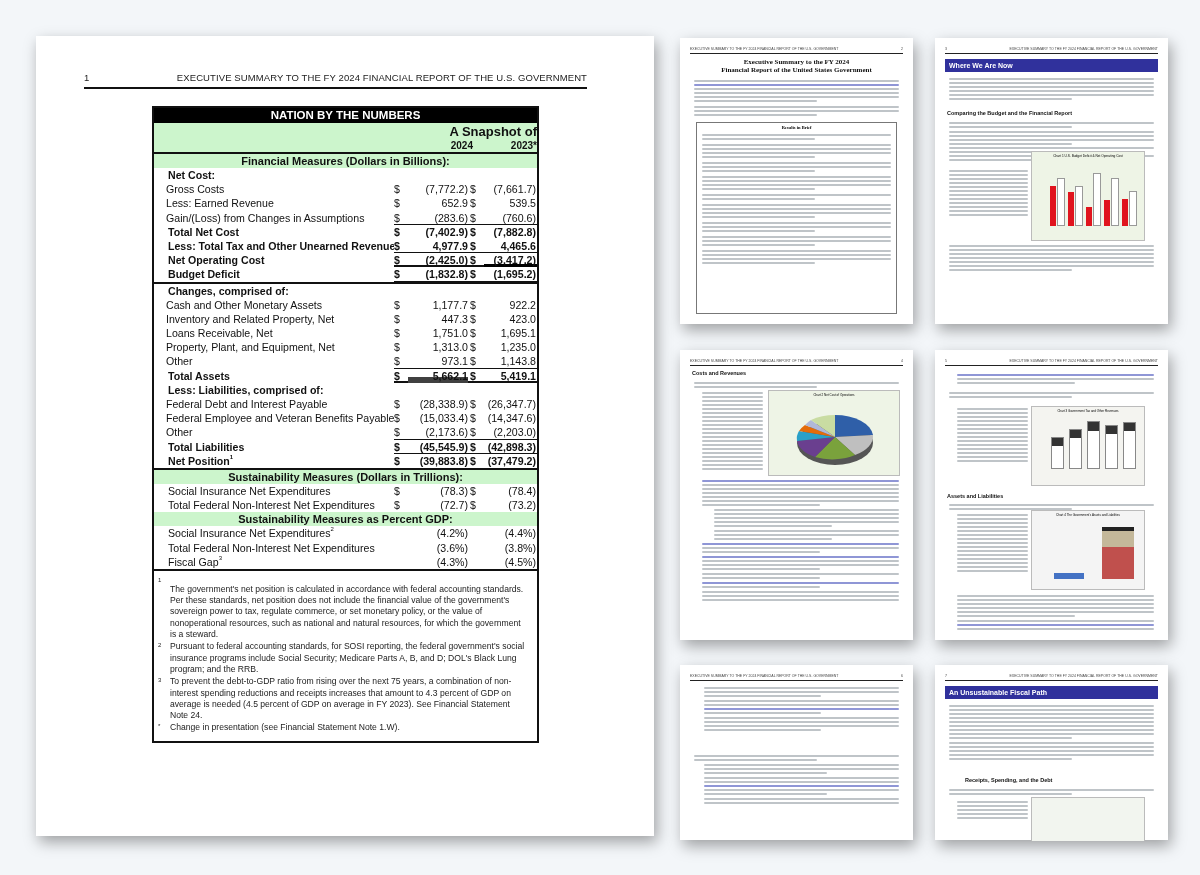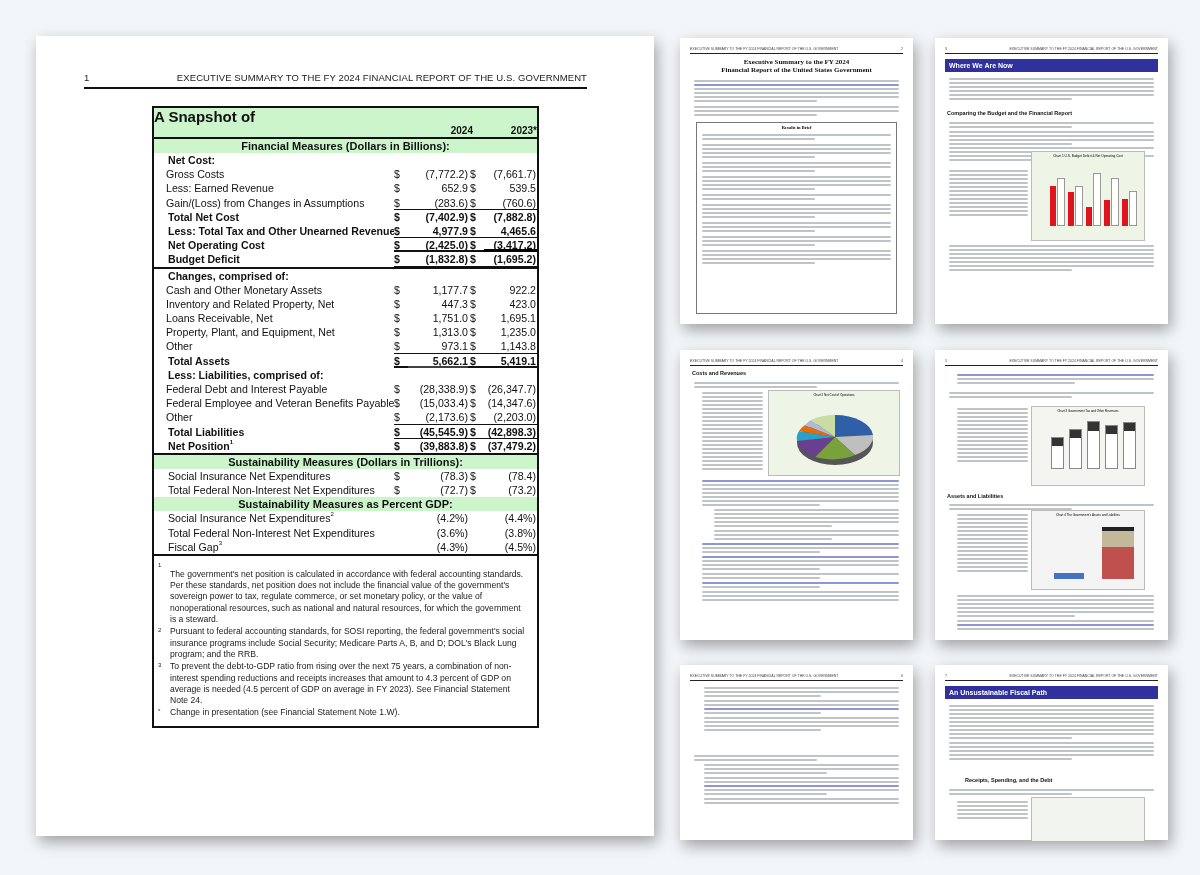--- a/index.html
+++ b/index.html
@@ -19,21 +19,21 @@
     position:absolute; left:48px; top:36px; width:503px;
     font-size:9.5px; color:#222; border-bottom:2.5px solid #111; padding-bottom:4px;
     display:flex;
   }
   .main-header .pnum { width:60px; }
   .main-header .htitle { flex:1; text-align:right; letter-spacing:0.1px; }
 
   .nbn { position:absolute; left:152px; top:106px; width:383px; border:2px solid #111; font-size:10.6px; color:#111; }
   .nbn-title { background:#000; color:#fff; font-weight:bold; text-align:center; font-size:11.5px; height:15px; line-height:15px; }
   .green { background:#ccf5cc; }
-  .snap { text-align:left; font-weight:bold; font-size:15px; padding-top:2px; line-height:14px; }
+  .snap { text-align:right; font-weight:bold; font-size:13px; padding-top:2px; line-height:14px; }
   .snap-years { display:flex; font-weight:bold; font-size:10px; height:13px; line-height:13px; border-bottom:2px solid #111; }
   .snap-years .sp { flex:1; }
   .snap-years .y1 { width:65px; text-align:right; padding-right:4px; }
   .snap-years .y2 { width:60px; text-align:right; padding-right:0; }
   .sec-head { text-align:center; font-weight:bold; font-size:11px; height:14px; line-height:14px; }
   .sec-head.bt { border-top:2px solid #111; }
   .row { display:flex; height:14.2px; line-height:14.2px; white-space:nowrap; }
   .row .lbl { flex:1; padding-left:14px; overflow:hidden; }
   .row .lbl.ind { padding-left:12px; }
   .row .d1 { width:14px; text-align:left; }
@@ -66,20 +66,21 @@
 </head>
 <body>
 
 <div id="main-page" class="page">
   <div class="main-header">
     <span class="pnum">1</span>
     <span class="htitle">EXECUTIVE SUMMARY TO THE FY 2024 FINANCIAL REPORT OF THE U.S. GOVERNMENT</span>
   </div>
 
   <div class="nbn" style="left:116px;top:70px;">
+    <div class="nbn-title">NATION BY THE NUMBERS</div>
     <div class="green">
       <div class="snap">A Snapshot of</div>
       <div class="snap-years">
         <span class="sp"></span>
         <span class="y1">2024</span>
         <span class="y2">2023*</span>
       </div>
       <div class="sec-head">Financial Measures (Dollars in Billions):</div>
     </div>
 
@@ -172,21 +173,21 @@
     <div class="row">
       <span class="lbl ind">Other</span>
       <span class="d1 ul">$</span>
         <span class="v1 ul">973.1</span>
       <span class="d2 ul">$</span>
         <span class="v2 ul">1,143.8</span>
     </div>
     <div class="row b">
       <span class="lbl">Total Assets</span>
       <span class="d1" style="border-bottom:2px solid #111">$</span>
-        <span class="v1" style="border-bottom:2px solid #404040">5,662.1</span>
+        <span class="v1" style="border-bottom:6px solid #404040">5,662.1</span>
       <span class="d2" style="border-bottom:2px solid #111">$</span>
         <span class="v2" style="border-bottom:2px solid #111">5,419.1</span>
     </div>
     <div class="row b">
         <span class="lbl">Less:  Liabilities, comprised of:</span>
       </div>
     <div class="row">
       <span class="lbl ind">Federal Debt and Interest Payable</span>
       <span class="d1">$</span>
         <span class="v1">(28,338.9)</span>

